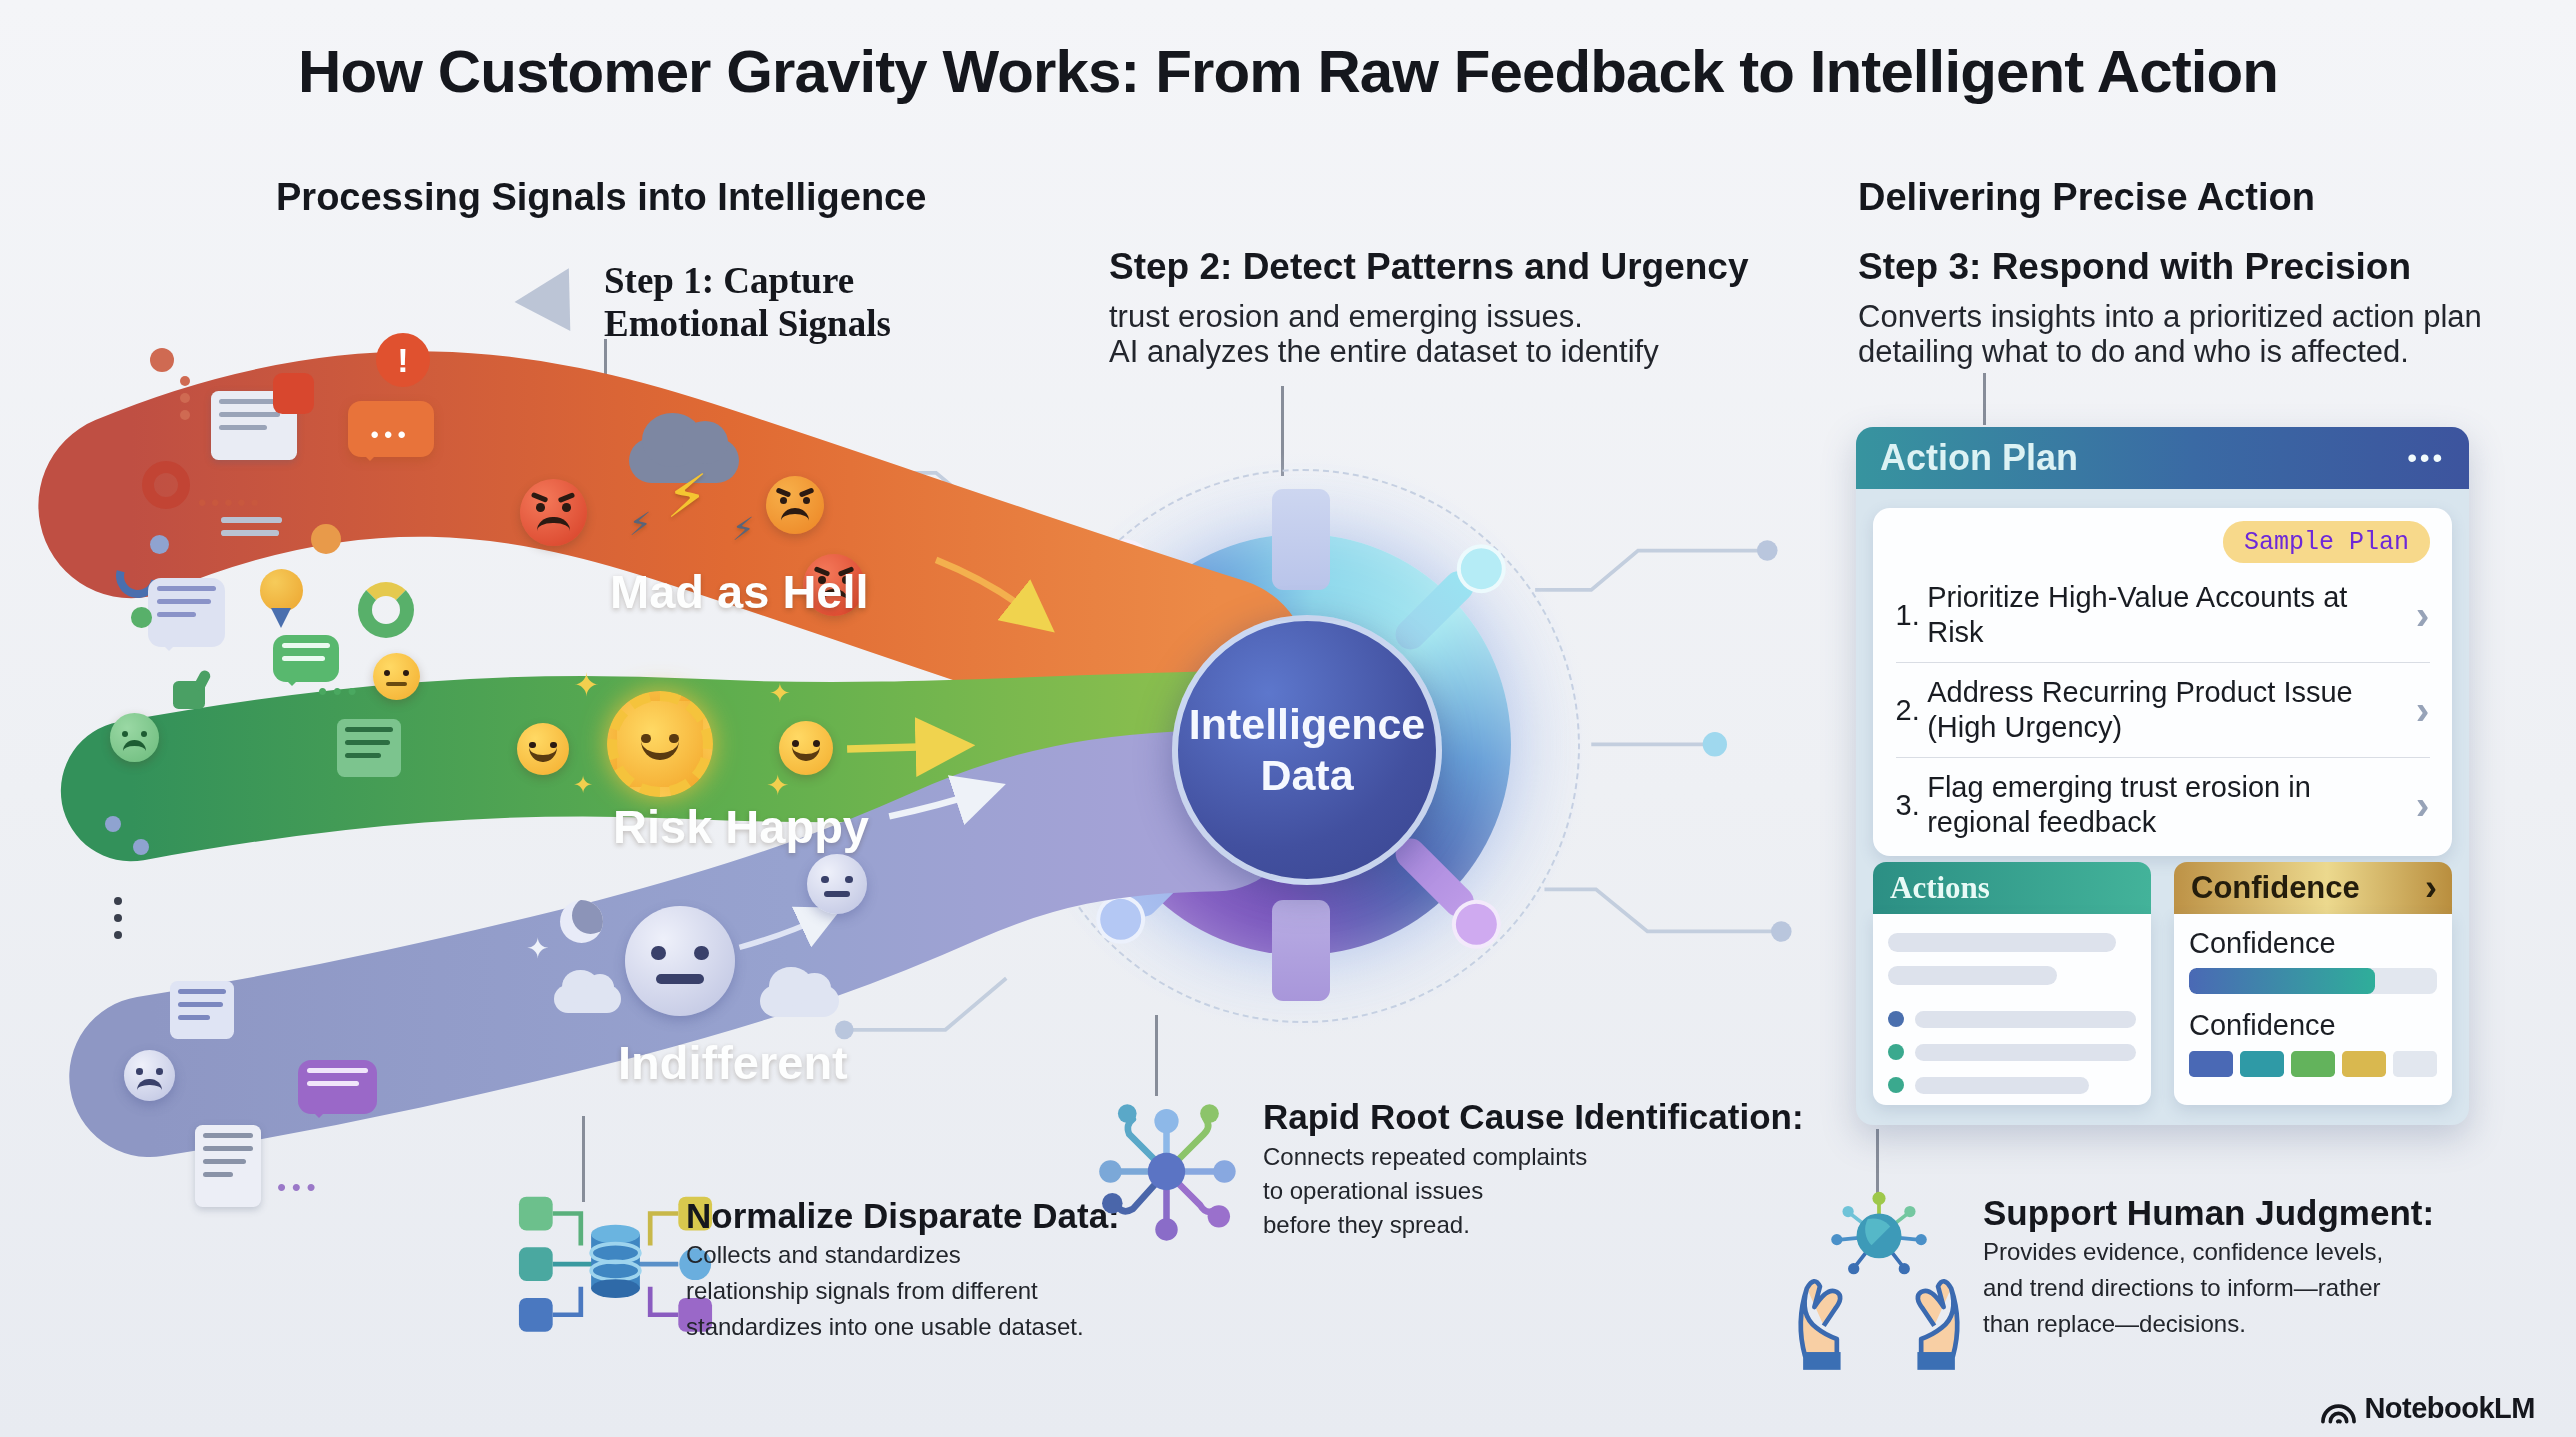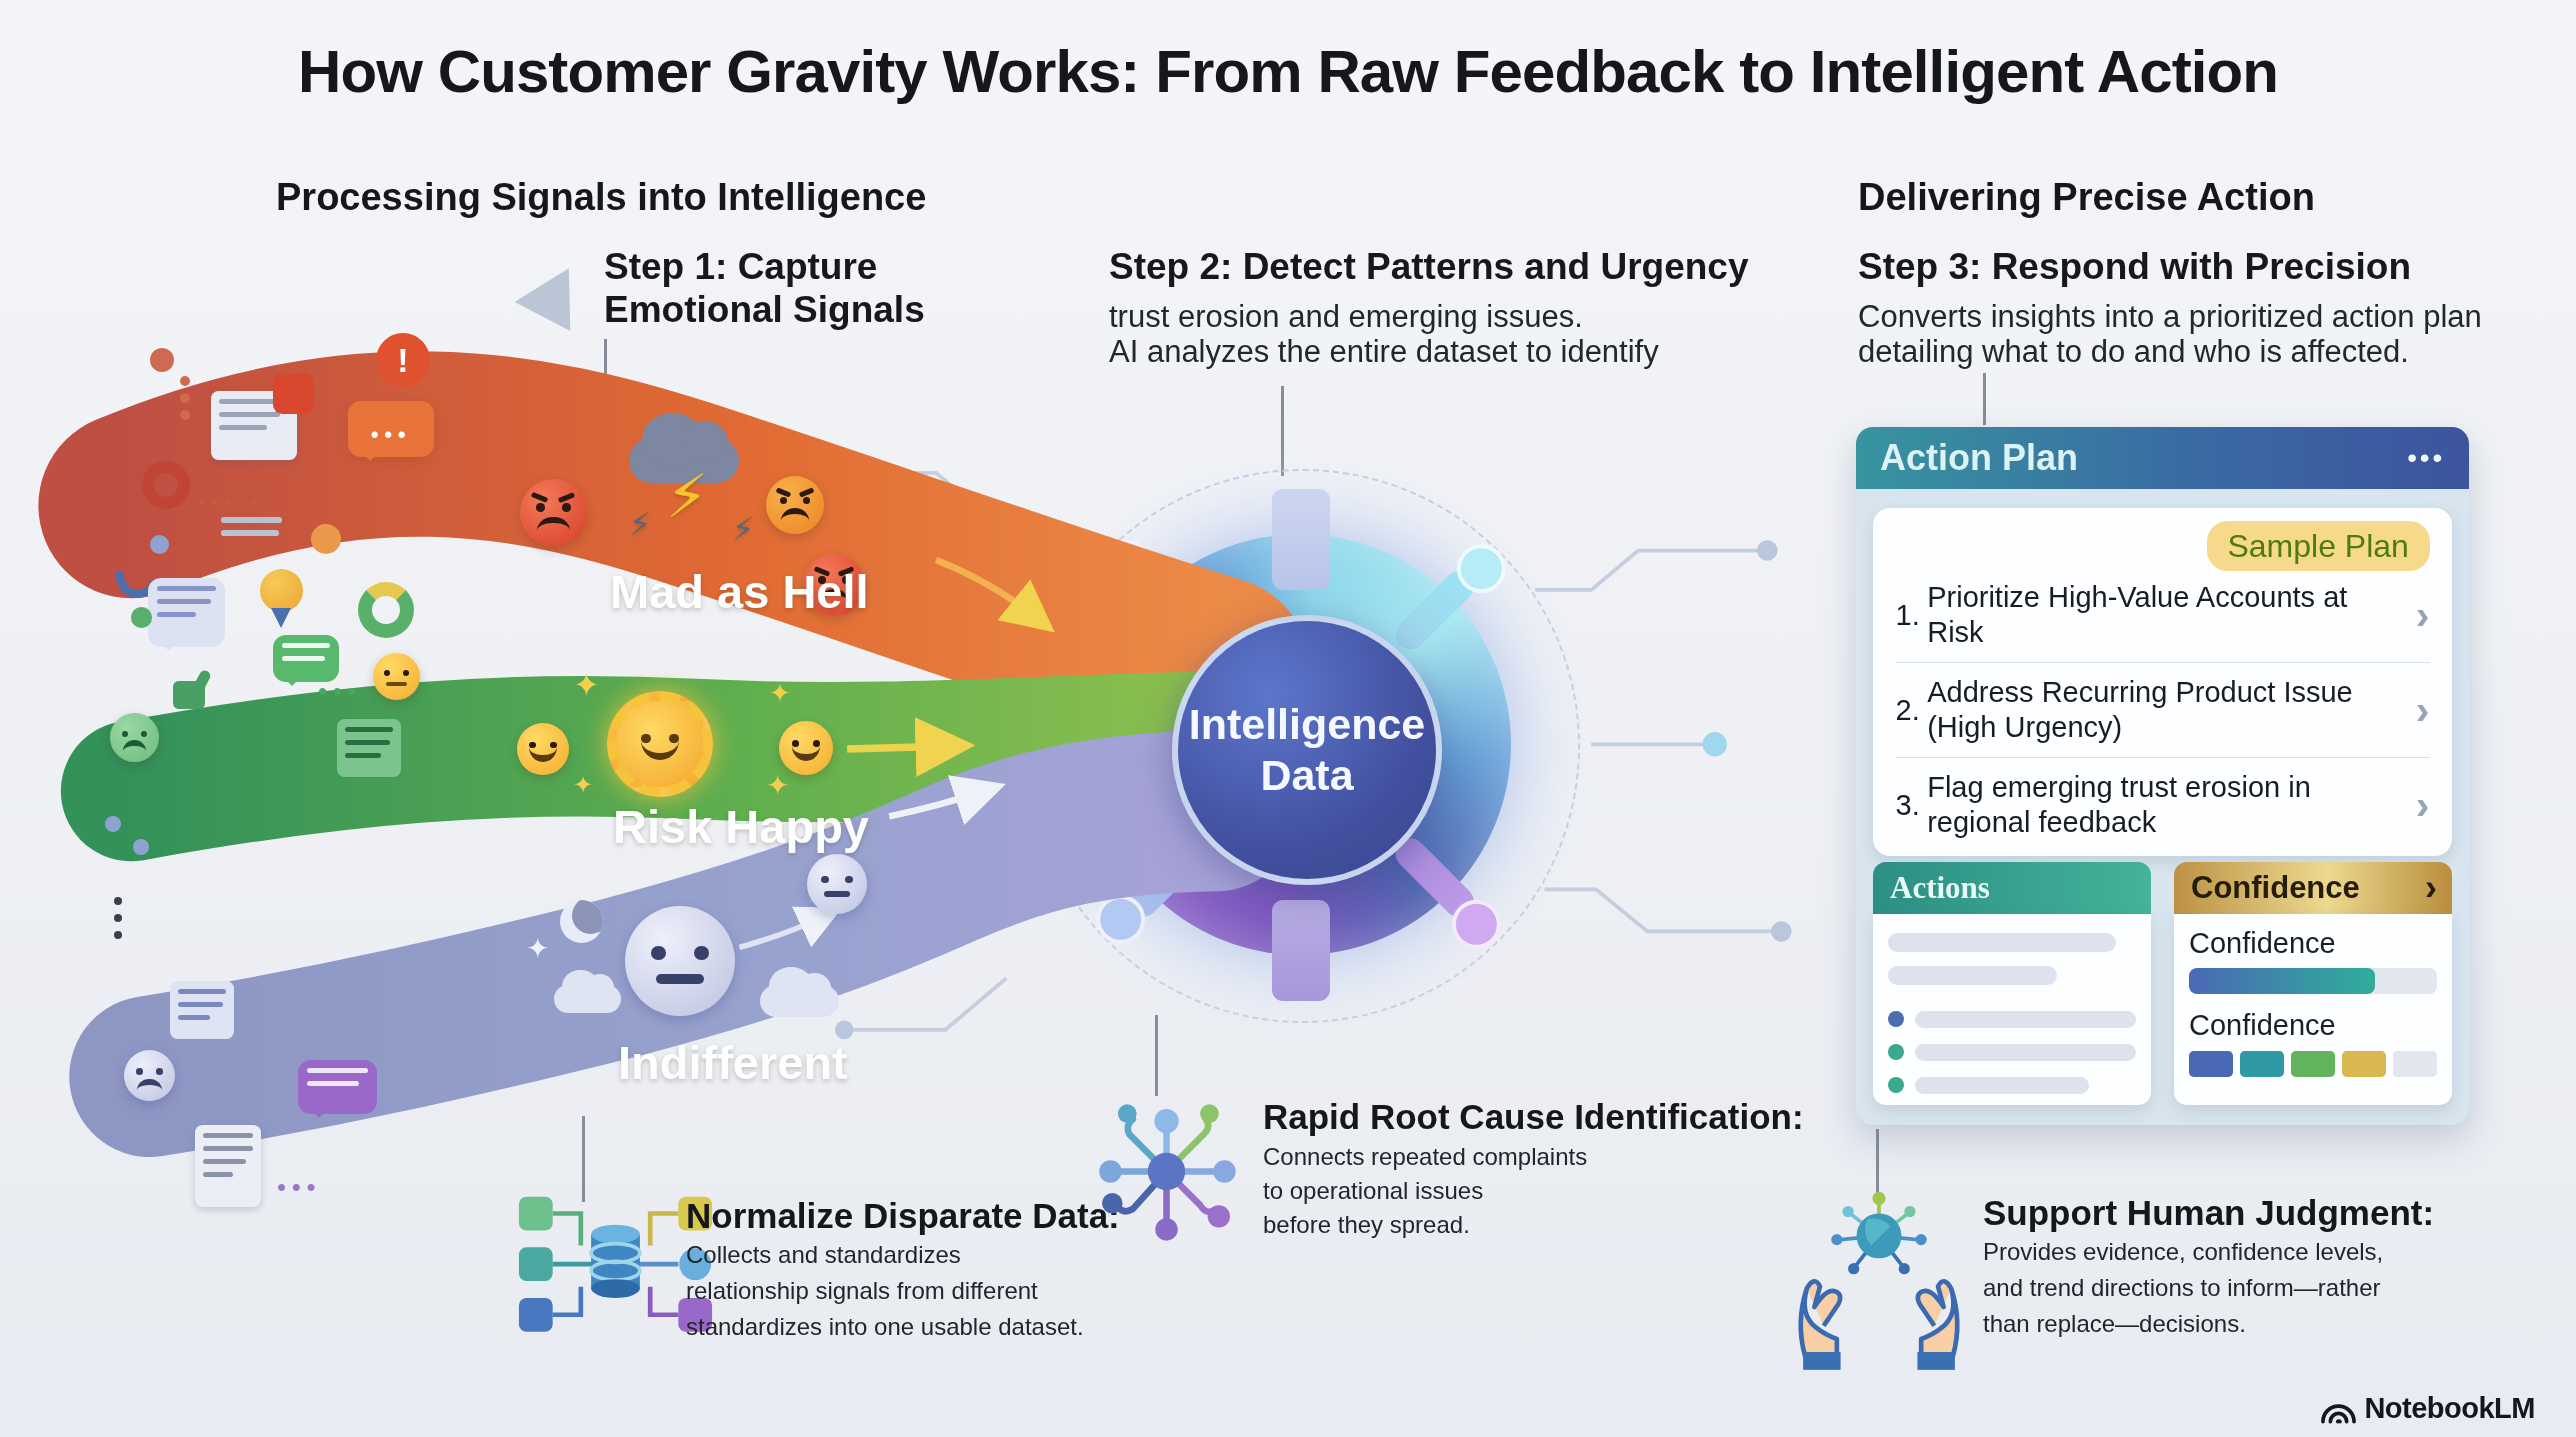--- a/index.html
+++ b/index.html
@@ -76,22 +76,22 @@
   .tri{position:absolute;width:0;height:0;}
   
   .panel{left:1856px;top:427px;width:613px;height:698px;border-radius:17px;background:#d8e5ee;
          box-shadow:0 13px 34px rgba(70,90,130,.25);}
   .panel-header{position:absolute;left:0;top:0;right:0;height:62px;border-radius:17px 17px 0 0;
      background:linear-gradient(90deg,#37949f,#3a6aa4 55%,#3d549e);display:flex;align-items:center;}
   .panel-header .ph-title{font-size:36px;font-weight:700;color:#dcf2f4;margin-left:24px;}
   .panel-header .ph-menu{margin-left:auto;margin-right:24px;color:#f2fbfc;font-size:28px;letter-spacing:2.8px;}
   .list-card{position:absolute;left:17px;right:17px;top:81px;height:348px;background:#fdfeff;border-radius:17px;
      box-shadow:0 5.6px 15px rgba(70,90,130,.15);padding:13px 22.5px 0 22.5px;box-sizing:border-box;}
-  .badge{position:absolute;right:22.5px;top:13px;background:#f7d98b;color:#4d7c0f;font-size:32px;
-         padding:6.6px 20.6px;border-radius:20.6px;}
+  .badge{position:absolute;right:22.5px;top:13px;background:#f7d98b;color:#6d28d9;font-size:25px;
+         padding:6.6px 20.6px;border-radius:20.6px;font-family:Liberation Mono, monospace;}
   .items{position:absolute;left:22.5px;right:22.5px;top:60px;}
   .item{display:flex;align-items:center;padding:12px 0;border-bottom:1.9px solid #d9dde4;}
   .item:last-child{border-bottom:none;}
   .item .txt{font-size:29px;color:#191c22;line-height:35px;max-width:449px;}
   .item .num{margin-right:7.5px;}
   .item .chev{margin-left:auto;color:#97a3b8;font-size:41px;font-weight:700;line-height:28px;}
   .subcard{position:absolute;width:278px;height:243px;top:435px;}
   .subcard .sc-header{position:absolute;left:0;right:0;top:0;height:52px;border-radius:13px 13px 0 0;
       display:flex;align-items:center;}
   .subcard .sc-body{position:absolute;left:0;right:0;top:52px;bottom:0;background:#fdfeff;
@@ -357,21 +357,21 @@
   <div class="face slate" style="left:807px;top:854px;width:60px;height:60px;">
     <i class="eye l"></i>
       <i class="eye r"></i>
       <i class="flat"></i>
     </div>
   <div class="abs flow-label" style="left:618px;top:1035px;">Indifferent</div>
 
   <div class="abs main-title">How Customer Gravity Works: From Raw Feedback to Intelligent Action</div>
   <div class="abs section-h" style="left:276px;top:176px;">Processing Signals into Intelligence</div>
   <div class="abs section-h" style="left:1858px;top:176px;">Delivering Precise Action</div>
-  <div class="abs step-title" style="left:604px;top:245px;">
+  <div class="abs step-title" style="left:604px;top:259px;font-family:Liberation Serif, serif;">
     <div>Step 1: Capture</div>
       <div>Emotional Signals</div>
     </div>
   <div class="abs" style="left:1109px;top:245px;">
     <div class="step-title">Step 2: Detect Patterns and Urgency</div>
     <div class="step-desc" style="margin-top:11.2px;">
       <div>trust erosion and emerging issues.</div>
         <div>AI analyzes the entire dataset to identify</div>
       </div>
     </div>

